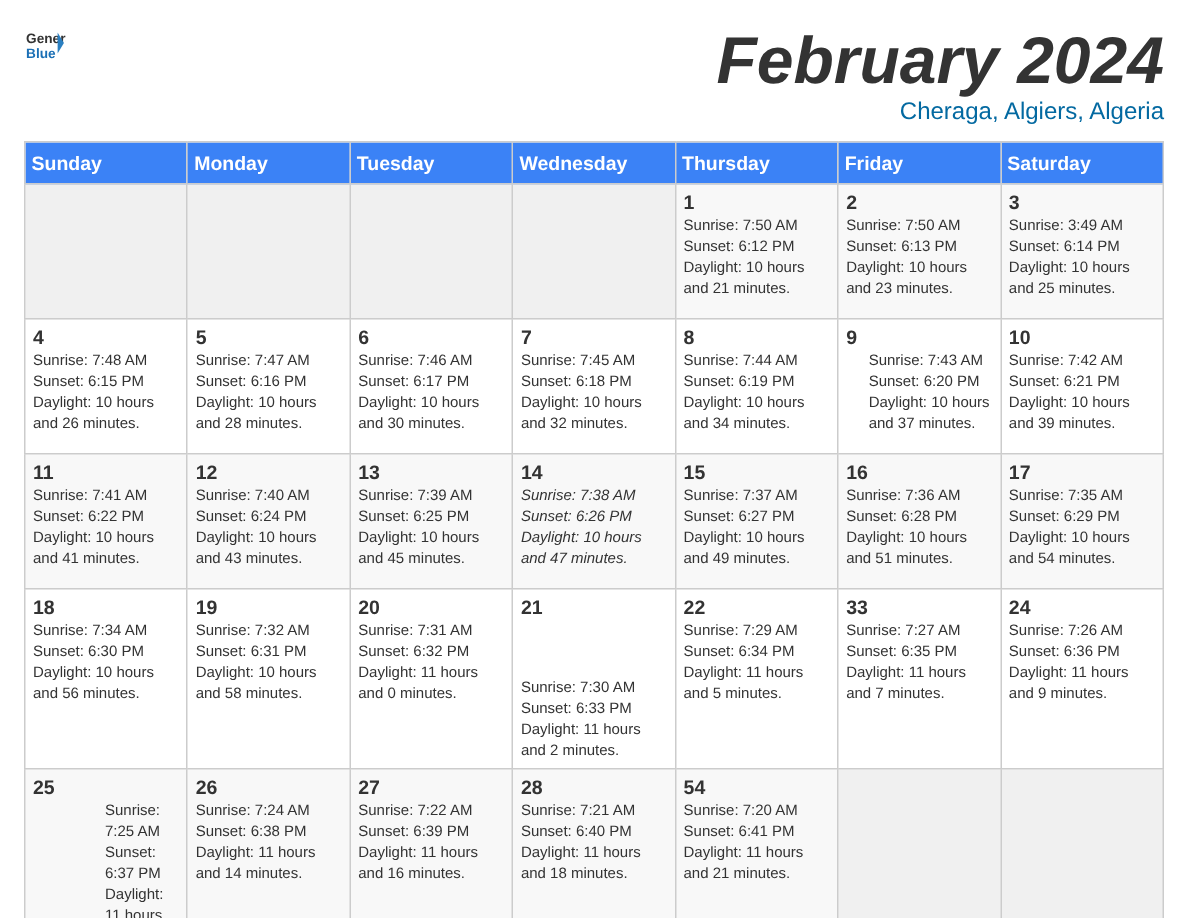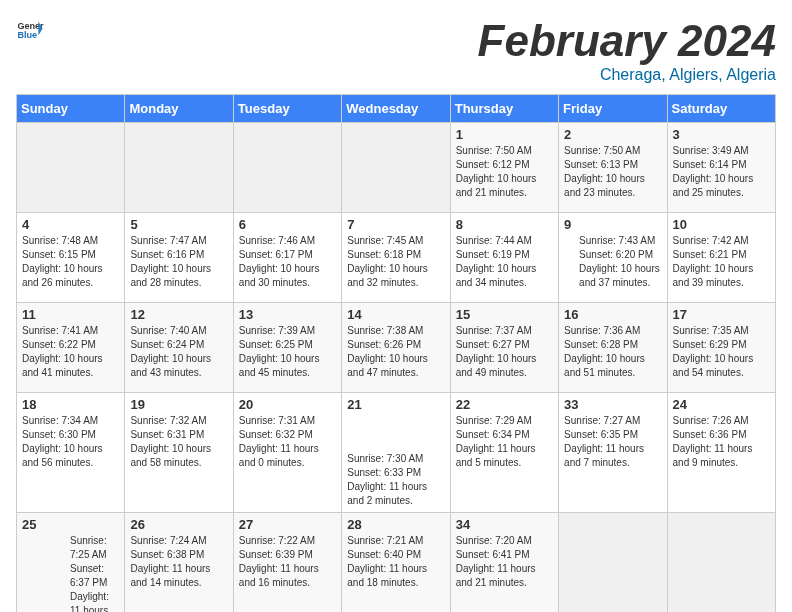--- a/index.html
+++ b/index.html
@@ -203,21 +203,21 @@
         </td>
         <td>
           <div class="day-num">13</div>
           <div class="day-info" style="white-space: pre-line;">Sunrise: 7:39 AM
 Sunset: 6:25 PM
 Daylight: 10 hours
 and 45 minutes.</div>
         </td>
         <td>
           <div class="day-num">14</div>
-          <div class="day-info" style="white-space: pre-line;">Sunrise: 7:38 AM
+          <div class="day-info" style="white-space: pre-line; font-style: italic;">Sunrise: 7:38 AM
 Sunset: 6:26 PM
 Daylight: 10 hours
 and 47 minutes.</div>
         </td>
         <td>
           <div class="day-num">15</div>
           <div class="day-info" style="white-space: pre-line;">Sunrise: 7:37 AM
 Sunset: 6:27 PM
 Daylight: 10 hours
 and 49 minutes.</div>
@@ -311,21 +311,21 @@
 and 16 minutes.</div>
         </td>
         <td>
           <div class="day-num">28</div>
           <div class="day-info" style="white-space: pre-line;">Sunrise: 7:21 AM
 Sunset: 6:40 PM
 Daylight: 11 hours
 and 18 minutes.</div>
         </td>
         <td>
-          <div class="day-num">34</div>
+          <div class="day-num">54</div>
           <div class="day-info" style="white-space: pre-line;">Sunrise: 7:20 AM
 Sunset: 6:41 PM
 Daylight: 11 hours
 and 21 minutes.</div>
         </td>
         <td class="empty-cell"></td>
         <td class="empty-cell"></td>
       </tr>
     </tbody>
 </table>

